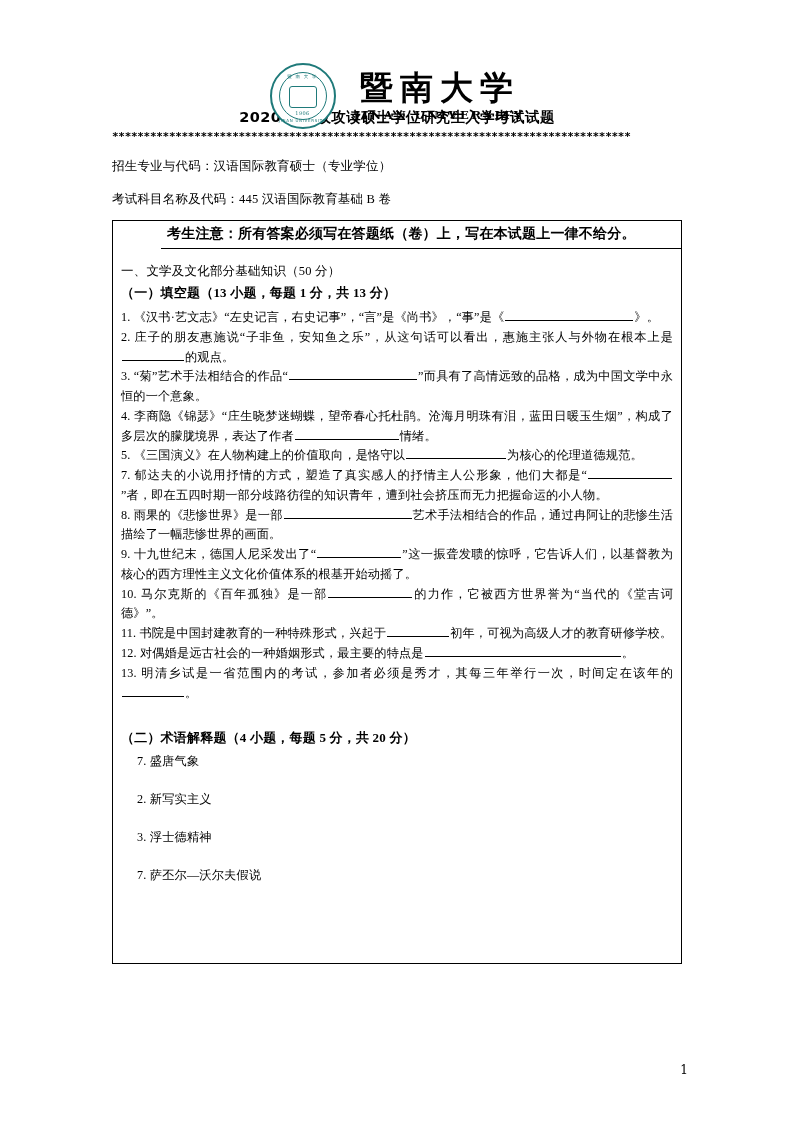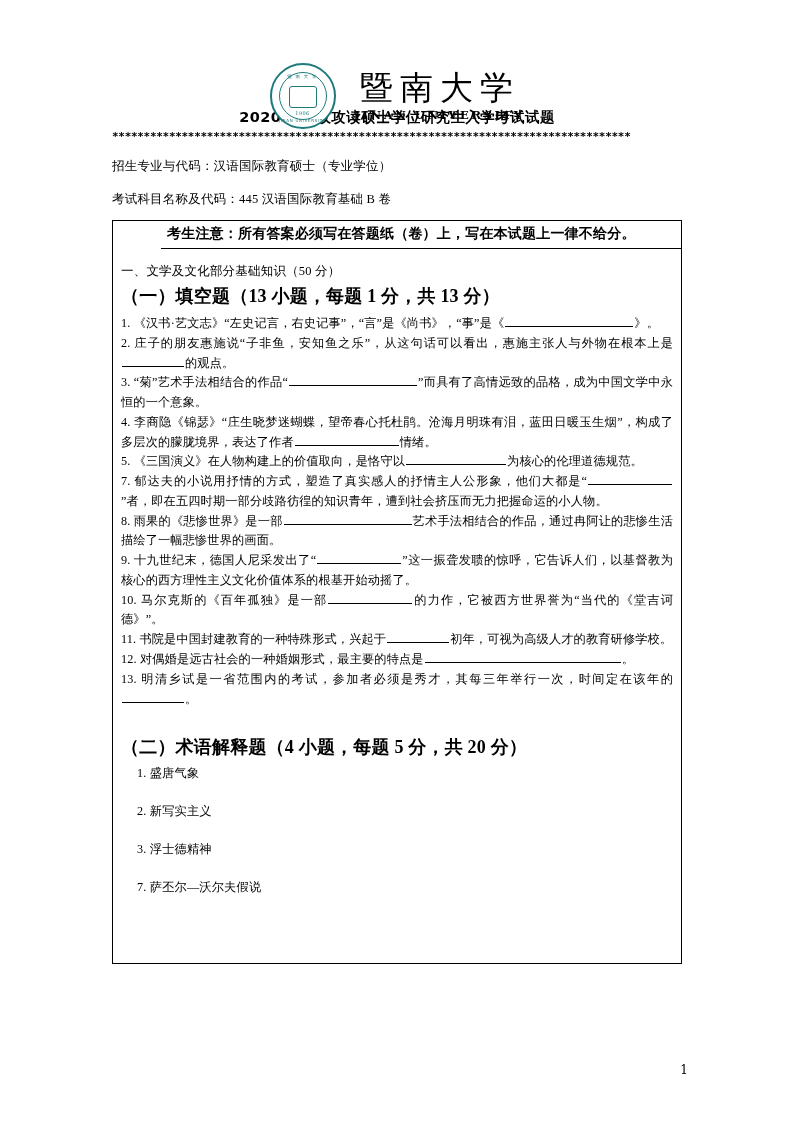--- a/index.html
+++ b/index.html
@@ -79,21 +79,21 @@
     font-size: 4.4px;
     color: #1f7a7a;
     letter-spacing: 1.2px;
   }
   .seal-arc-top { top: 9px; }
   .seal-arc-bottom { bottom: 4px; font-size: 4px; letter-spacing: .7px; }
 
   .wordmark { display: flex; flex-direction: column; align-items: center; }
   .wordmark-cn {
     font-family: "DejaVu Serif", "Liberation Serif", serif;
-    font-weight: normal;
+    font-weight: bold;
     font-size: 33px;
     letter-spacing: 7px;
     color: #000000;
     line-height: 1.08;
     padding-left: 6px;
   }
   .wordmark-en {
     font-family: "DejaVu Serif", "Liberation Serif", serif;
     font-weight: bold;
     font-size: 11.5px;
@@ -150,21 +150,21 @@
     min-height: 690px;
     font-family: Liberation Serif, serif;
   }
 
   .sec-h1 {
     font-size: 12.5px;
     margin-bottom: 4px;
     letter-spacing: .2px;
   }
   .sec-h2 {
-    font-size: 18px;
+    font-size: 13px;
     font-weight: bold;
     margin: 2px 0 6px 0;
     letter-spacing: .2px;
   }
   .sec-h2.spaced { margin-top: 26px; }
 
   .q {
     font-size: 12.2px;
     line-height: 1.62;
     letter-spacing: .15px;
@@ -284,21 +284,21 @@
         </p>
         <p class="q">
           <span>13.</span>
           <span>明清乡试是一省范围内的考试，参加者必须是秀才，其每三年举行一次，时间定在该年的</span><span class="blank b-s"></span><span>。</span>
         </p>
       </div>
 
       <div class="sec-h2 spaced">（二）术语解释题（4 小题，每题 5 分，共 20 分）</div>
 
       <div class="terms">
-        <div class="term">1. 盛唐气象</div>
+        <div class="term">7. 盛唐气象</div>
         <div class="term">2. 新写实主义</div>
         <div class="term">3. 浮士德精神</div>
         <div class="term">7. 萨丕尔—沃尔夫假说</div>
       </div>
 
     </div>
   </div>
 
   <div class="page-num">1</div>
 

